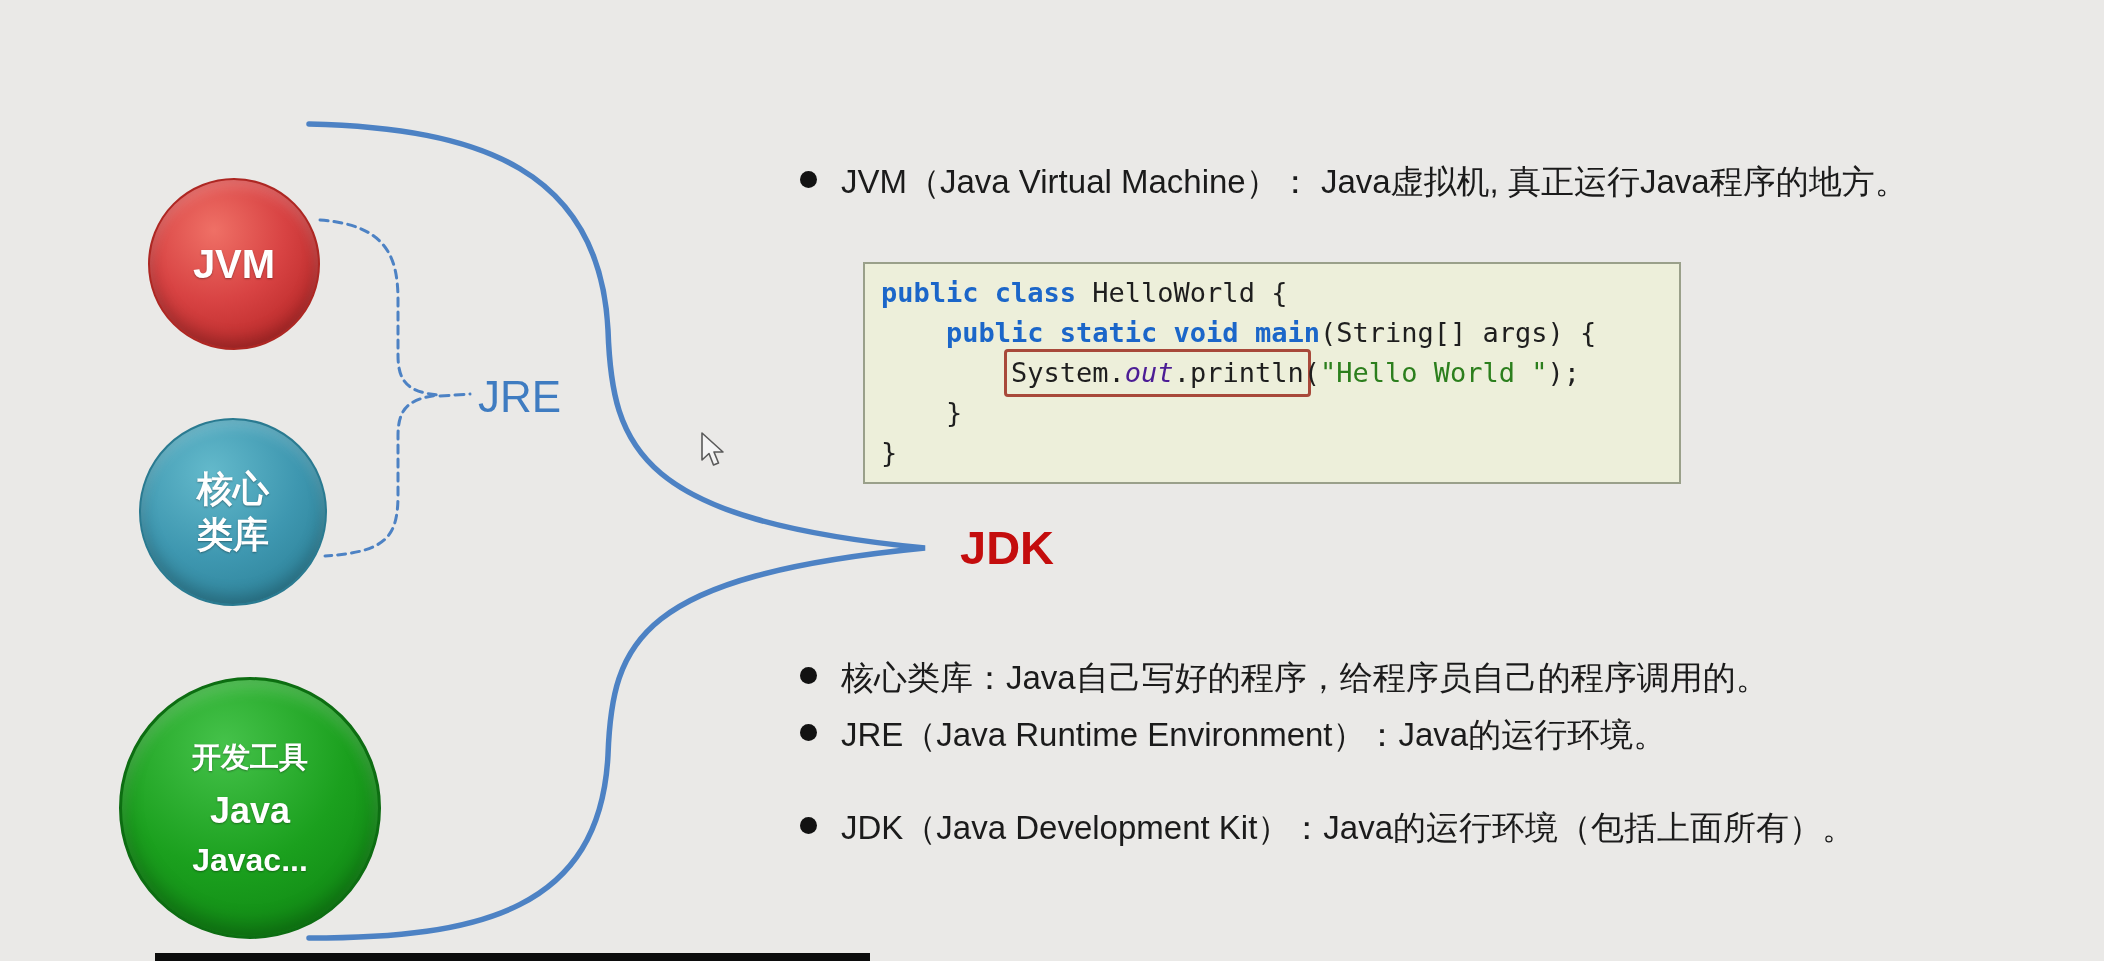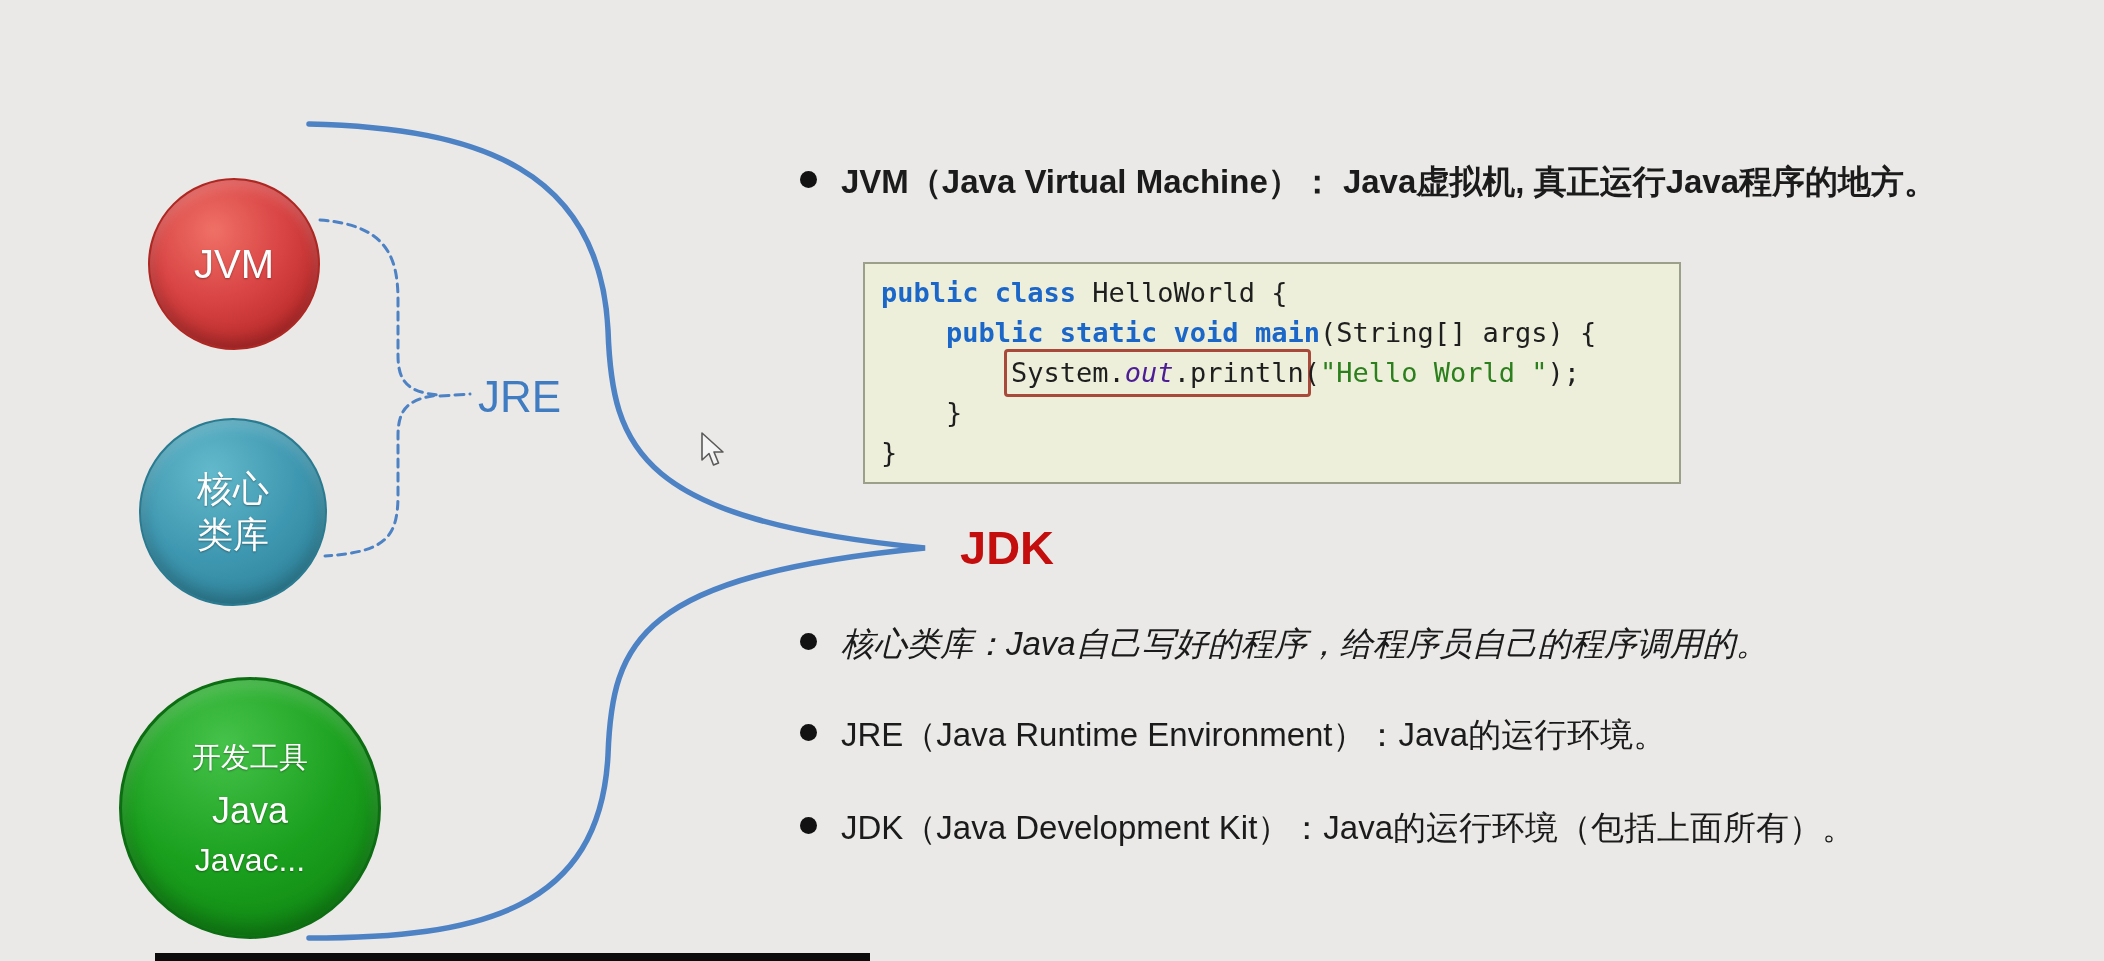--- a/index.html
+++ b/index.html
@@ -32,21 +32,21 @@
 
   
   .circle {
     position: absolute;
     border-radius: 50%;
     display: flex;
     flex-direction: column;
     align-items: center;
     justify-content: center;
     color: #fff;
-    font-weight: normal;
+    font-weight: bold;
     text-align: center;
     text-shadow: 0 1px 2px rgba(0,0,0,.35);
   }
   .circle-jvm {
     left: 148px; top: 178px;
     width: 168px; height: 168px;
     font-size: 40px;
     background: radial-gradient(circle at 38% 30%, #ef7066 0%, #d84343 45%, #bb2a2a 80%, #a92222 100%);
     border: 2px solid #ad2723;
     box-shadow: inset 0 -8px 16px rgba(0,0,0,.22), inset 0 8px 12px rgba(255,255,255,.18);
@@ -97,22 +97,22 @@
     color: #1b1b1b;
     white-space: nowrap;
   }
   .bullet .dot {
     flex: none;
     width: 17px; height: 17px;
     border-radius: 50%;
     background: #121212;
     margin: 11px 24px 0 0;
   }
-  .bullet-1 { top: 160px; font-weight: bold; }
-  .bullet-2 { top: 622px; font-style: italic; }
+  .bullet-1 { top: 160px; }
+  .bullet-2 { top: 656px; }
   .bullet-3 { top: 713px; }
   .bullet-4 { top: 806px; }
 
   
   .code-block {
     position: absolute;
     left: 863px; top: 262px;
     width: 818px; height: 222px;
     box-sizing: border-box;
     background: #edefda;

